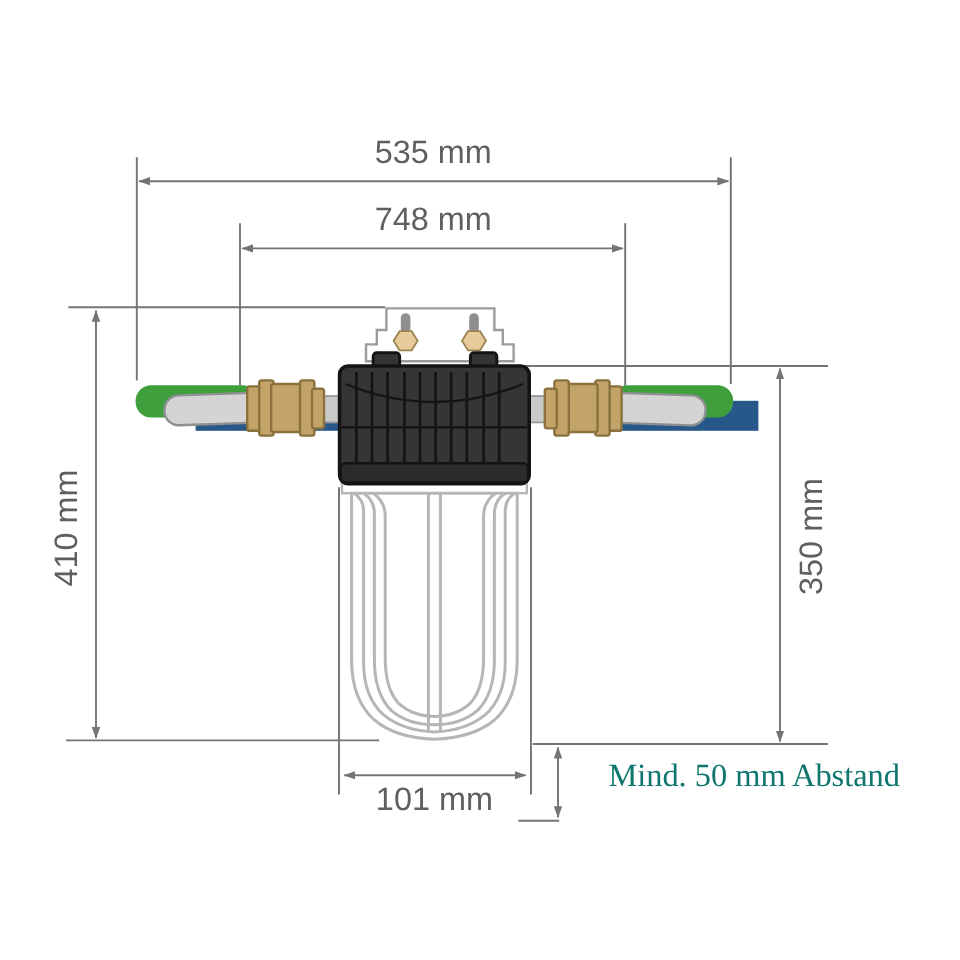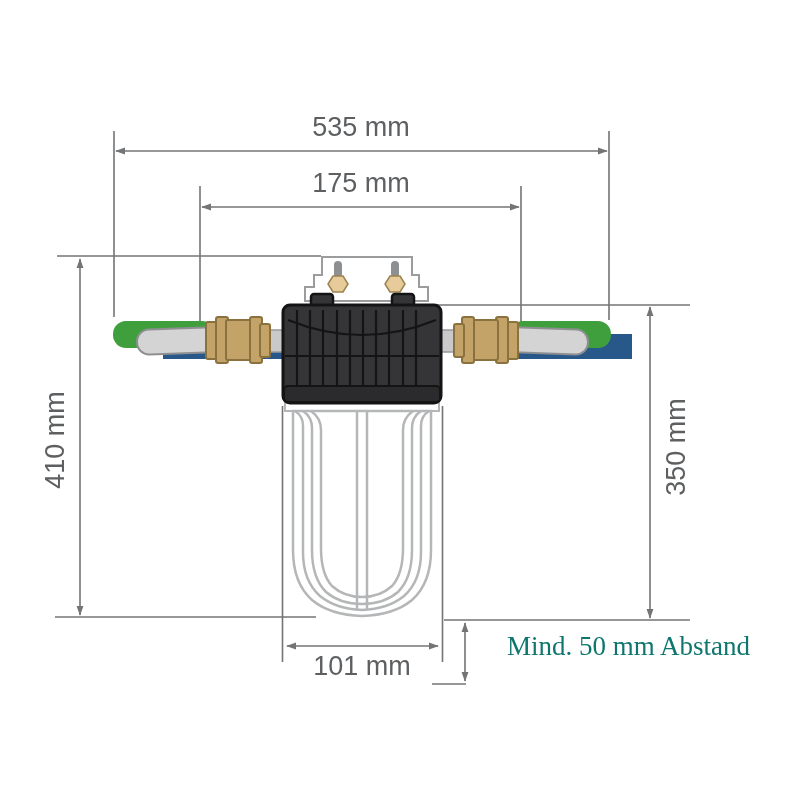--- a/index.html
+++ b/index.html
@@ -128,21 +128,21 @@
       <line x1="416" y1="310" x2="416" y2="386"></line>
       <line x1="285" y1="356" x2="439" y2="356"></line>
     </g>
     <path d="M 288,320 Q 362,350 436,320" fill="none" stroke="#141414" stroke-width="2"></path>
     <rect x="284" y="386" width="156" height="16" rx="4" fill="#2b2b2d" stroke="#141414" stroke-width="2"></rect>
   </g>
 </svg>
 
 <div class="lbl center" style="left:261px;top:113px;">535 mm</div>
 
-<div class="lbl center" style="left:261px;top:169px;">175 mm</div>
+<div class="lbl center" style="left:261px;top:169px;">748 mm</div>
 
 <div class="lbl rot" style="left:56px;top:440px;">410 mm</div>
 
 <div class="lbl rot" style="left:677px;top:447px;">350 mm</div>
 
 <div class="lbl center" style="left:262px;top:652px;">101 mm</div>
 
 <div class="note" style="left:507px;top:630px;">
   <div>Mind. 50 mm Abstand</div>
 </div>

